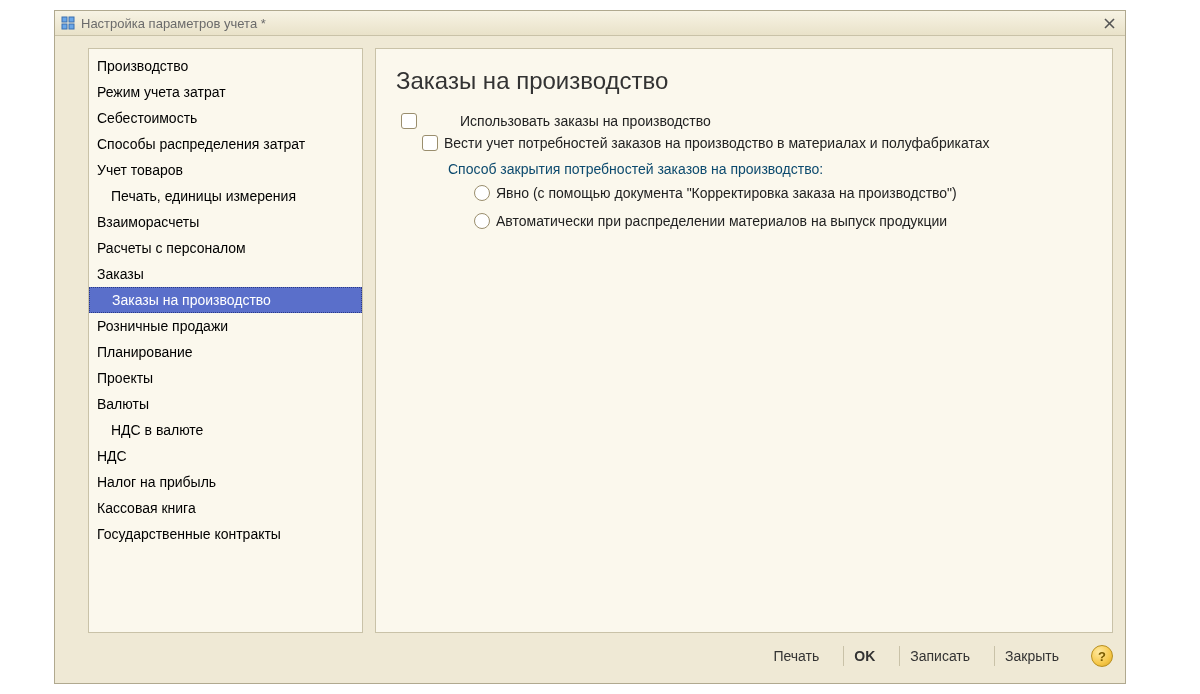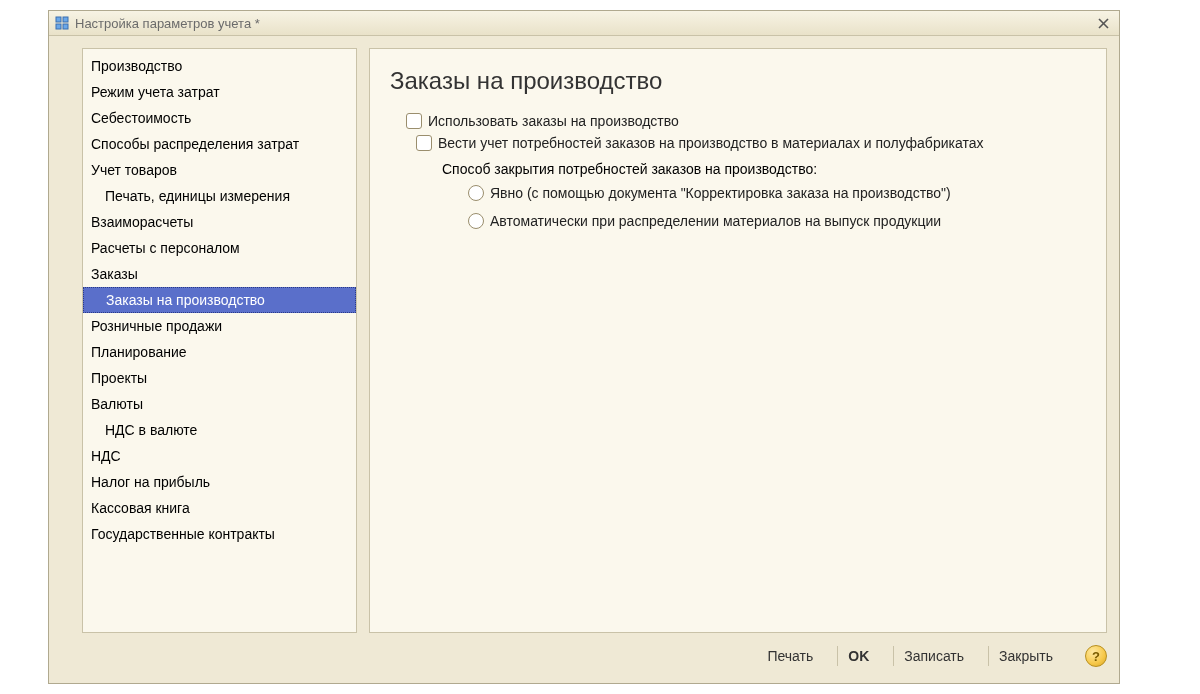--- a/index.html
+++ b/index.html
@@ -7,21 +7,21 @@
     padding: 0;
     width: 1200px;
     height: 694px;
     background: #ffffff;
     font-family: Arial, sans-serif;
     font-size: 13px;
     color: #000;
   }
   .outer {
     position: absolute;
-    left: 48px;
+    left: 54px;
     top: 10px;
     width: 1072px;
     height: 674px;
     background: #efe9d5;
     border: 1px solid #b0a98f;
     box-sizing: border-box;
     display: flex;
     flex-direction: column;
   }
   .titlebar {
@@ -117,26 +117,26 @@
     width: 16px;
     height: 16px;
     border: 1.5px solid #9a8e6d;
     background: #fff;
     margin-right: 6px;
     flex: 0 0 auto;
     box-sizing: border-box;
   }
   .row .chk { border-radius: 3px; }
   .row .rad { border-radius: 50%; }
-  .indent-a { margin-left: 16px; }
+  .indent-a { margin-left: 5px; gap: 37px; }
   .indent-b { margin-left: 26px; }
   .indent-d { margin-left: 78px; }
   .section-label {
     font-size: 14px;
-    color: #000000;
+    color: #0c4a6e;
     margin: 10px 0 8px 52px;
   }
   .footer {
     height: 30px;
     margin-top: 8px;
     display: flex;
     align-items: center;
     justify-content: flex-end;
     gap: 14px;
     font-size: 14px;

